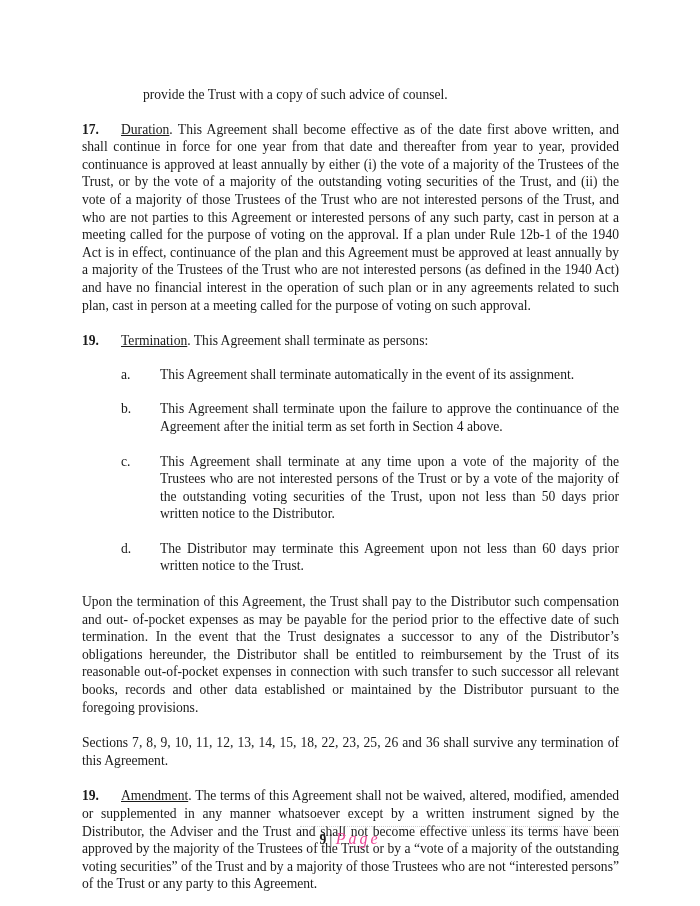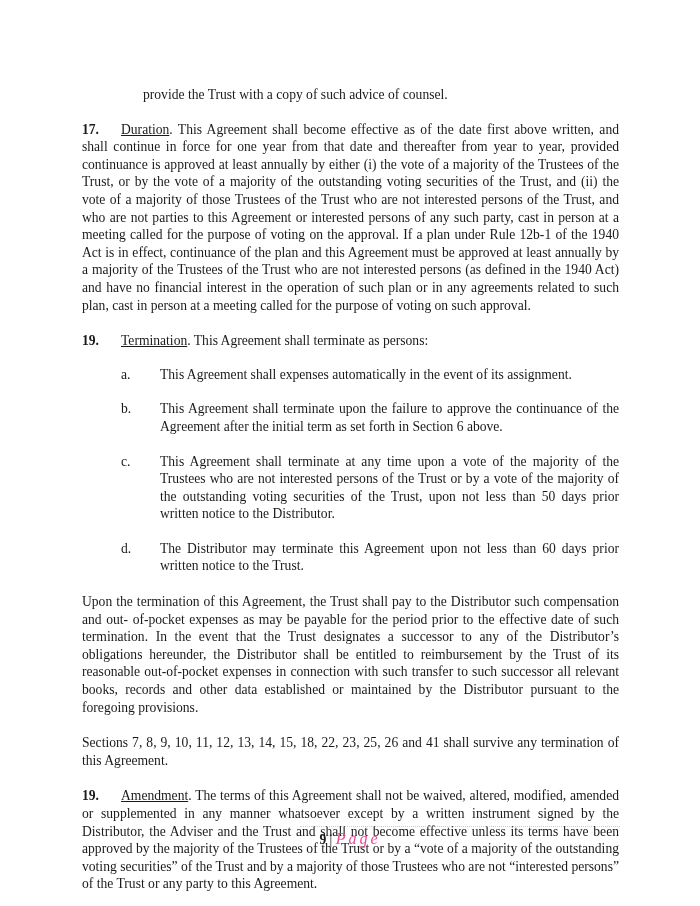--- a/index.html
+++ b/index.html
@@ -37,38 +37,38 @@
     <span class="num">17.</span><span class="heading">Duration</span><span>. This Agreement shall become effective as of the date first above written, and shall continue in force for one year from that date and thereafter from year to year, provided continuance is approved at least annually by either (i) the vote of a majority of the Trustees of the Trust, or by the vote of a majority of the outstanding voting securities of the Trust, and (ii) the vote of a majority of those Trustees of the Trust who are not interested persons of the Trust, and who are not parties to this Agreement or interested persons of any such party, cast in person at a meeting called for the purpose of voting on the approval. If a plan under Rule 12b-1 of the 1940 Act is in effect, continuance of the plan and this Agreement must be approved at least annually by a majority of the Trustees of the Trust who are not interested persons (as defined in the 1940 Act) and have no financial interest in the operation of such plan or in any agreements related to such plan, cast in person at a meeting called for the purpose of voting on such approval.</span>
   </p>
 
   <p class="section" style="margin-bottom:16px;">
     <span class="num">19.</span><span class="heading">Termination</span><span>.  This Agreement shall terminate as persons:</span>
   </p>
 
   <ul class="list">
     <li>
       <span class="letter">a.</span>
-      <span class="text">This Agreement shall expenses automatically in the event of its assignment.</span>
+      <span class="text">This Agreement shall terminate automatically in the event of its assignment.</span>
     </li>
     <li>
       <span class="letter">b.</span>
-      <span class="text">This Agreement shall terminate upon the failure to approve the continuance of the Agreement after the initial term as set forth in Section 6 above.</span>
+      <span class="text">This Agreement shall terminate upon the failure to approve the continuance of the Agreement after the initial term as set forth in Section 4 above.</span>
     </li>
     <li>
       <span class="letter">c.</span>
       <span class="text">This Agreement shall terminate at any time upon a vote of the majority of the Trustees who are not interested persons of the Trust or by a vote of the majority of the outstanding voting securities of the Trust, upon not less than 50 days prior written notice to the Distributor.</span>
     </li>
     <li>
       <span class="letter">d.</span>
       <span class="text">The Distributor may terminate this Agreement upon not less than 60 days prior written notice to the Trust.</span>
     </li>
   </ul>
 
   <p class="section">Upon the termination of this Agreement, the Trust shall pay to the Distributor such compensation and out- of-pocket expenses as may be payable for the period prior to the effective date of such termination. In the event that the Trust designates a successor to any of the Distributor’s obligations hereunder, the Distributor shall be entitled to reimbursement by the Trust of its reasonable out-of-pocket expenses in connection with such transfer to such successor all relevant books, records and other data established or maintained by the Distributor pursuant to the foregoing provisions.</p>
-  <p class="section">Sections 7, 8, 9, 10, 11, 12, 13, 14, 15, 18, 22, 23, 25, 26 and 41 shall survive any termination of this Agreement.</p>
+  <p class="section">Sections 7, 8, 9, 10, 11, 12, 13, 14, 15, 18, 22, 23, 25, 26 and 36 shall survive any termination of this Agreement.</p>
 
   <p class="section">
     <span class="num">19.</span><span class="heading">Amendment</span><span>. The terms of this Agreement shall not be waived, altered, modified, amended or supplemented in any manner whatsoever except by a written instrument signed by the Distributor, the Adviser and the Trust and shall not become effective unless its terms have been approved by the majority of the Trustees of the Trust or by a “vote of a majority of the outstanding voting securities” of the Trust and by a majority of those Trustees who are not “interested persons” of the Trust or any party to this Agreement.</span>
   </p>
 </div>
 
 <div class="rule"></div>
 <div class="footer">
   <span class="pnum">9</span><span> | </span><span class="plabel">Page</span>
 </div>

